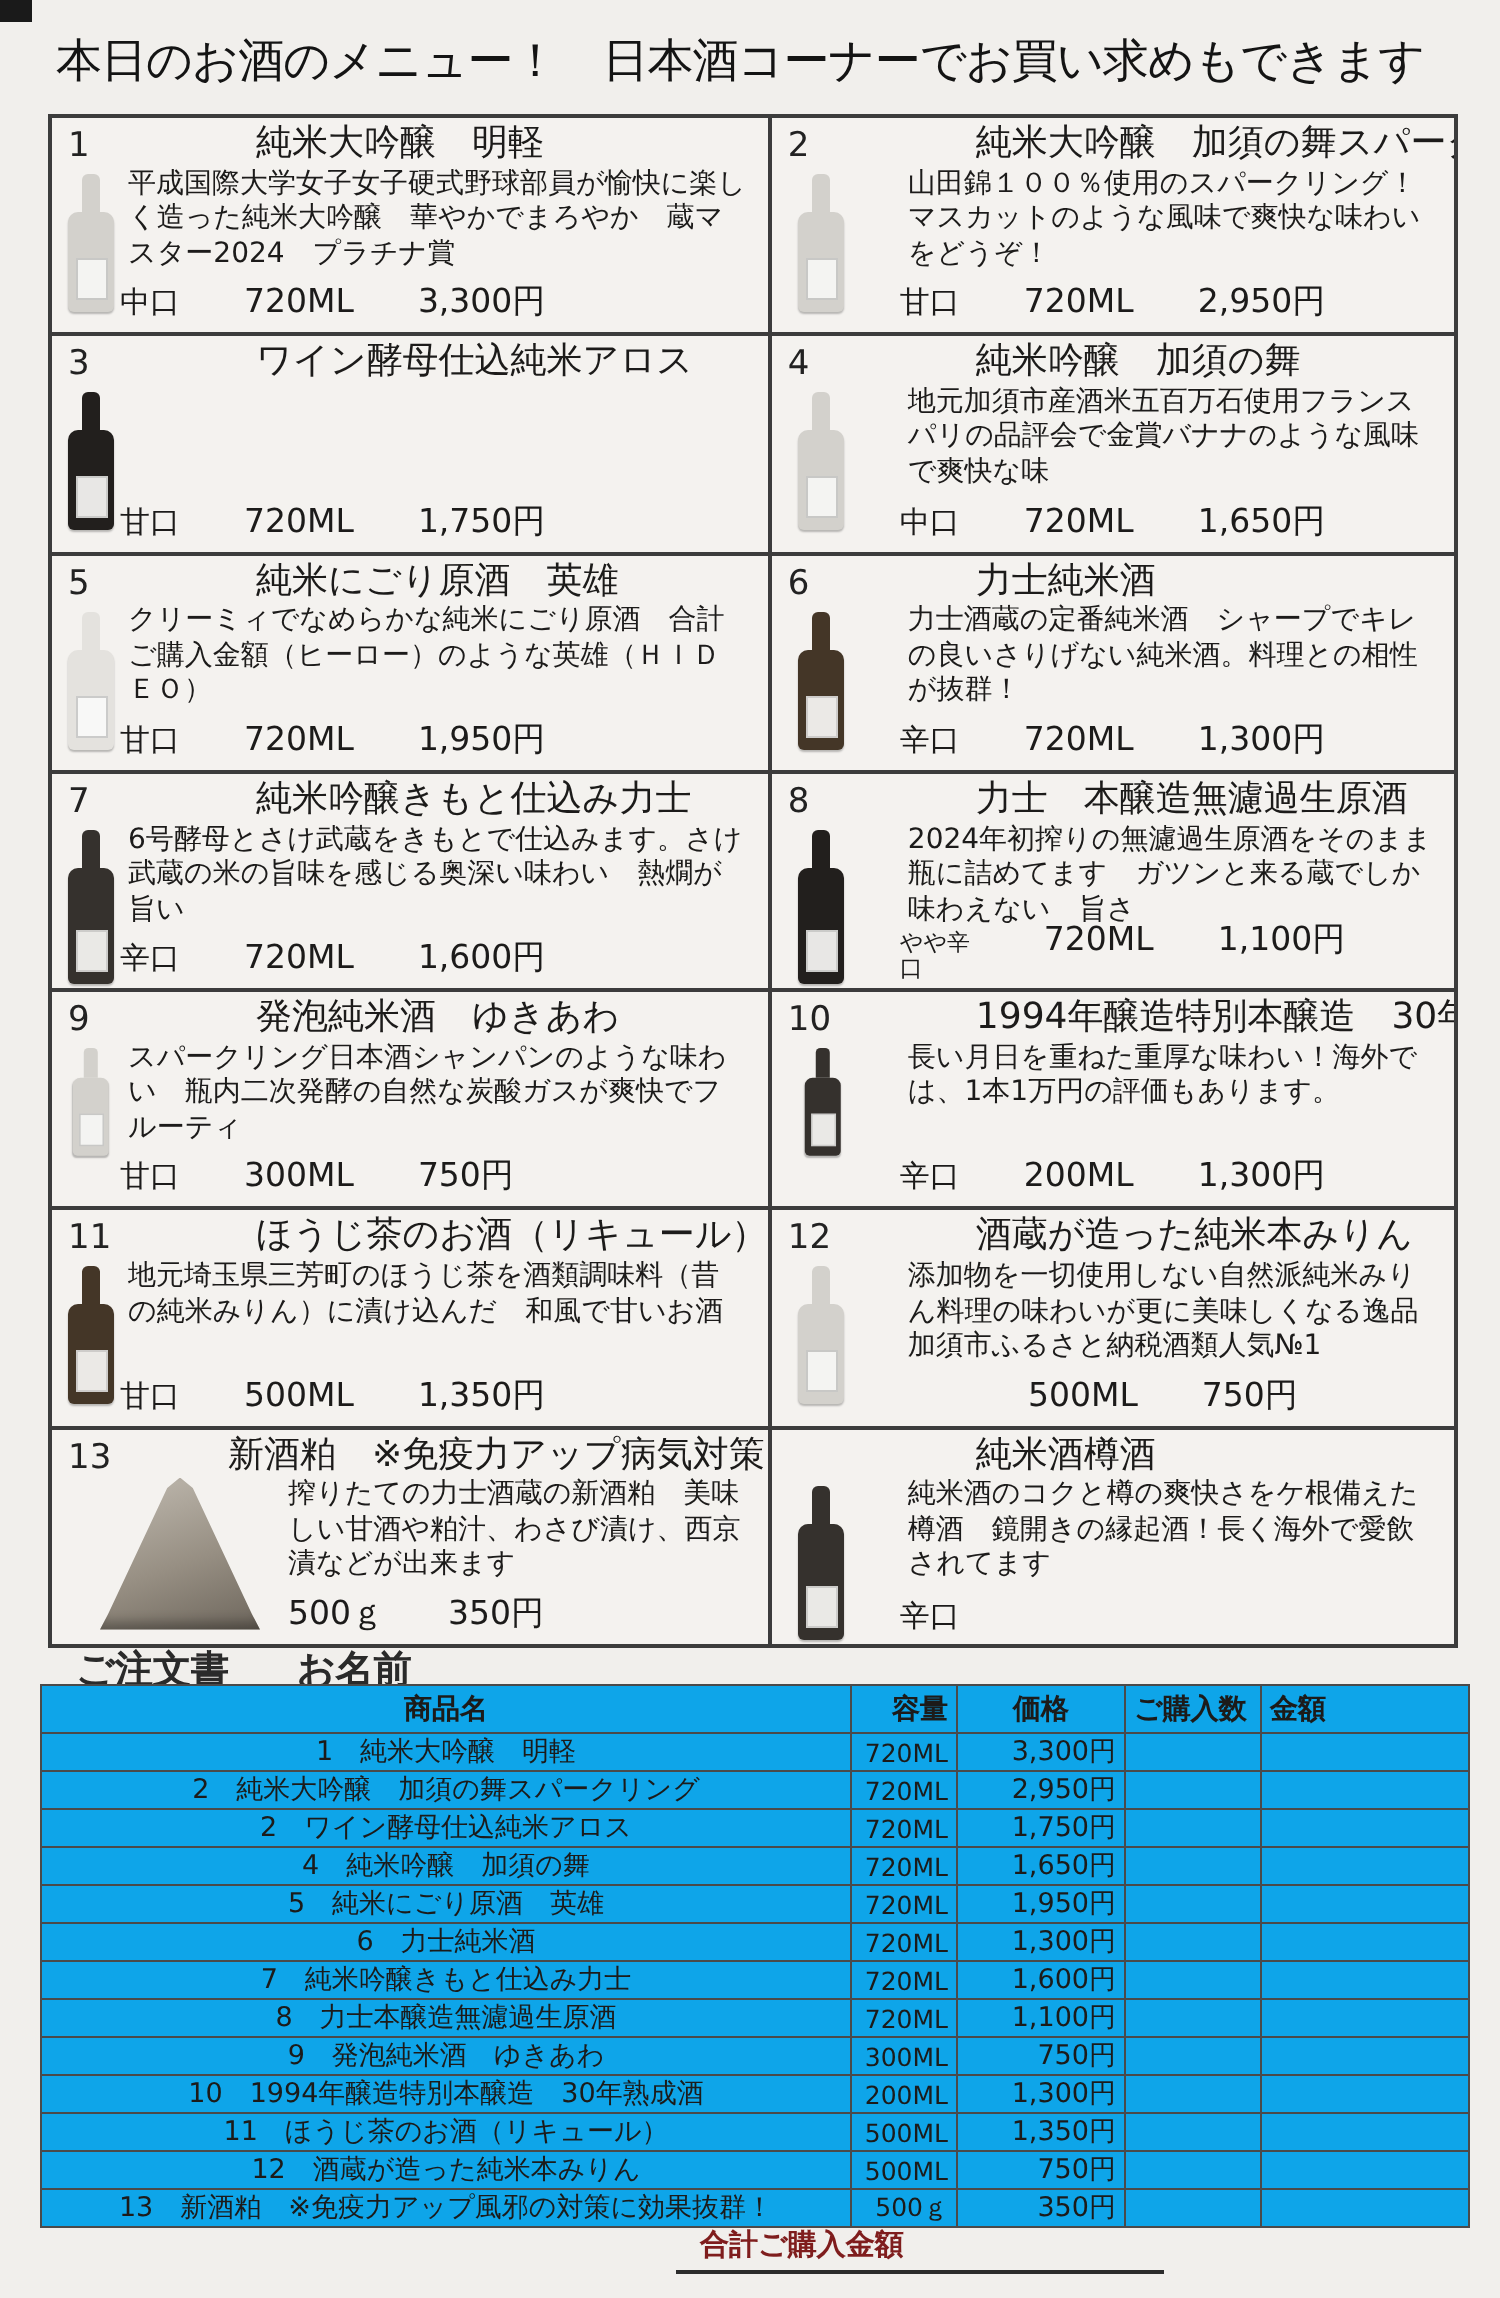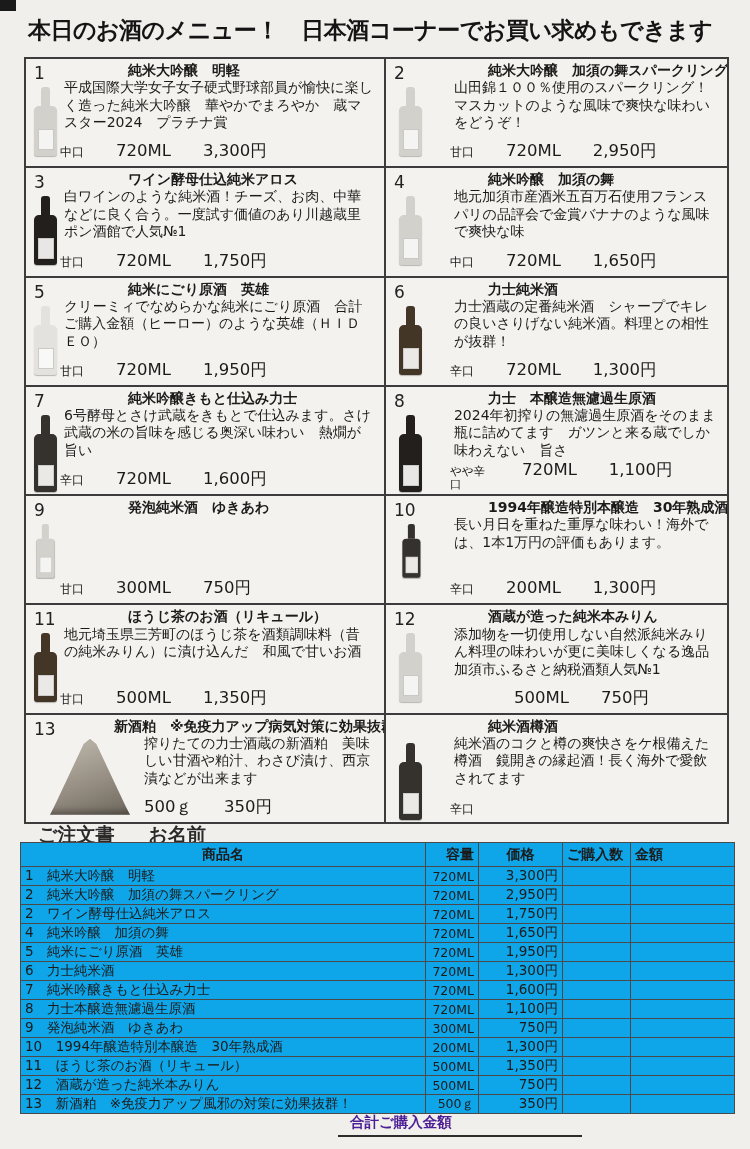--- a/index.html
+++ b/index.html
@@ -6,43 +6,43 @@
   body{
     width:750px;height:1149px;position:relative;
     background:#f1efec;
     font-family:"DejaVu Sans","Liberation Sans",sans-serif;
     color:#1c1b1a;
     overflow:hidden;
   }
   .corner-mark{position:absolute;top:0;left:0;width:16px;height:11px;background:#1a1a1a;}
   .page-title{
     position:absolute;top:15px;left:28px;width:706px;
-    font-size:23px;font-weight:700;letter-spacing:-0.5px;color:#141414;
+    font-size:23px;font-weight:400;letter-spacing:-0.5px;color:#141414;
     white-space:nowrap;
   }
   
   .menu-grid{
     position:absolute;top:57px;left:24px;width:703px;height:765px;
     display:grid;grid-template-columns:51.2% 48.8%;grid-template-rows:repeat(7,1fr);
     border-top:2px solid #3c3c3c;border-left:2px solid #3c3c3c;
     background:#f4f2ef;
   }
   .cell{
     position:relative;border-right:2px solid #3c3c3c;border-bottom:2px solid #3c3c3c;
     padding:3px 6px 3px 6px;box-sizing:border-box;overflow:hidden;
   }
   .num{position:absolute;top:4px;left:8px;font-size:17px;color:#222;}
-  .ttl{margin-left:48px;font-size:14px;font-weight:700;line-height:1.15;white-space:nowrap;padding-left:48px;}
+  .ttl{margin-left:48px;font-size:18px;font-weight:400;line-height:1.15;white-space:nowrap;padding-left:48px;}
   .dsc{font-size:14px;line-height:1.25;margin-top:1px;}
   .col-l .dsc{margin-left:32px;margin-right:4px;}
   .col-r .dsc{margin-left:62px;margin-right:2px;}
   .ft{position:absolute;bottom:4px;right:14px;display:flex;align-items:baseline;gap:32px;font-size:16.5px;}
   .col-l .ft{left:34px;}
   .col-r .ft{left:64px;}
-  .ft .taste{font-size:12px;}
+  .ft .taste{font-size:15px;}
   .ft .taste.small{font-size:11.5px;max-width:40px;line-height:1.1;}
   .ft.ft-center{justify-content:center;}
   .ft .prc,.ft .vol{white-space:nowrap;}
   
   .bottle{position:absolute;top:28px;width:26px;color:#d3d1cc;}
   .col-l .bottle{left:6px;}
   .col-r .bottle{left:12px;}
   .bottle .neck{width:9px;height:19px;margin:0 auto;background:currentColor;border-radius:3px 3px 0 0;}
   .bottle .bdy{width:23px;height:50px;margin:0 auto;background:currentColor;border-radius:5px 5px 3px 3px;position:relative;box-shadow:0 1px 1px rgba(0,0,0,.25);}
   .bottle .lbl{position:absolute;left:4px;bottom:6px;width:14px;height:19px;background:rgba(250,249,246,.92);border:1px solid rgba(0,0,0,.12);}
@@ -68,27 +68,27 @@
     font-size:13px;table-layout:fixed;
   }
   table.order th,table.order td{border:1.6px solid #4a4a4a;padding:0 4px;box-sizing:border-box;}
   table.order th{font-weight:600;height:24px;font-size:14px;}
   table.order td{height:19px;}
   th.h-name{width:405px;text-align:center;}
   th.h-vol{width:53px;text-align:right;}
   th.h-prc{width:84px;text-align:center;}
   th.h-qty{width:68px;text-align:left;padding-left:5px;font-family:Liberation Serif, serif;}
   th.h-amt{width:104px;text-align:left;padding-left:5px;}
-  td.c-name{text-align:left;padding-left:8px;font-size:13.5px;white-space:nowrap;overflow:hidden;}
+  td.c-name{text-align:center;padding-left:8px;font-size:13.5px;white-space:nowrap;overflow:hidden;}
   td.c-vol{text-align:right;padding-right:3px;font-size:12.5px;}
   td.c-prc{text-align:right;padding-right:10px;font-size:13.5px;}
   .total{
     position:absolute;top:1110px;left:338px;width:232px;
     border-bottom:2.5px solid #2c2c2c;
-    font-size:14.5px;font-weight:700;padding:3px 0 3px 12px;color:#4c1d95;
+    font-size:14.5px;font-weight:700;padding:3px 0 3px 12px;color:#7f1d1d;
   }
 </style>
 </head>
 <body>
 
 <div class="corner-mark"></div>
 
 <div class="page-title">本日のお酒のメニュー！　日本酒コーナーでお買い求めもできます</div>
 
 <div class="menu-grid">
@@ -129,21 +129,20 @@
 
   <div class="cell col-l">
     <span class="num">3</span>
     <div class="bottle c-black">
         <div class="neck"></div>
         <div class="bdy">
           <i class="lbl"></i>
         </div>
       </div>
     <div class="ttl">ワイン酵母仕込純米アロス</div>
-    <div class="dsc">白ワインのような純米酒！チーズ、お肉、中華などに良く合う。一度試す価値のあり川越蔵里ポン酒館で人気№1</div>
     <div class="ft">
       <span class="taste">甘口</span>
       <span class="vol">720ML</span>
       <span class="prc">1,750円</span>
     </div>
   </div>
 
   <div class="cell col-r">
     <span class="num">4</span>
     <div class="bottle c-light">
@@ -231,20 +230,21 @@
 
   <div class="cell col-l">
     <span class="num">9</span>
     <div class="bottle c-light sm">
         <div class="neck"></div>
         <div class="bdy">
           <i class="lbl"></i>
         </div>
       </div>
     <div class="ttl">発泡純米酒　ゆきあわ</div>
+    <div class="dsc">スパークリング日本酒シャンパンのような味わい　瓶内二次発酵の自然な炭酸ガスが爽快でフルーティ</div>
     <div class="ft">
       <span class="taste">甘口</span>
       <span class="vol">300ML</span>
       <span class="prc">750円</span>
     </div>
   </div>
 
   <div class="cell col-r">
     <span class="num">10</span>
     <div class="bottle c-dark sm">

